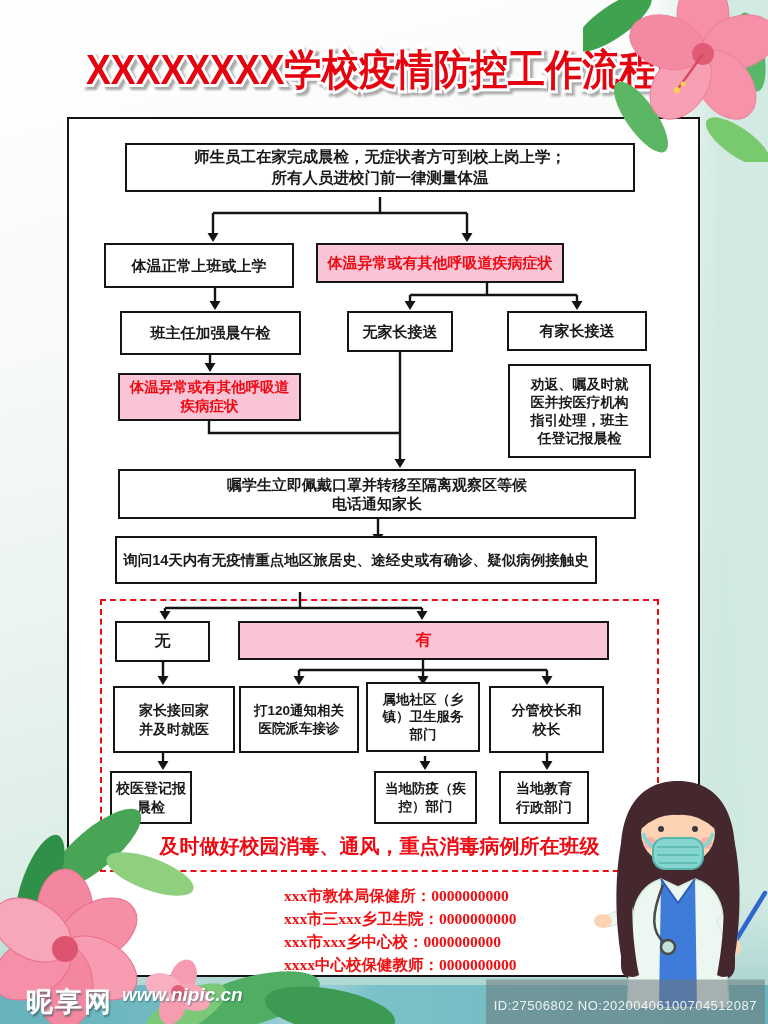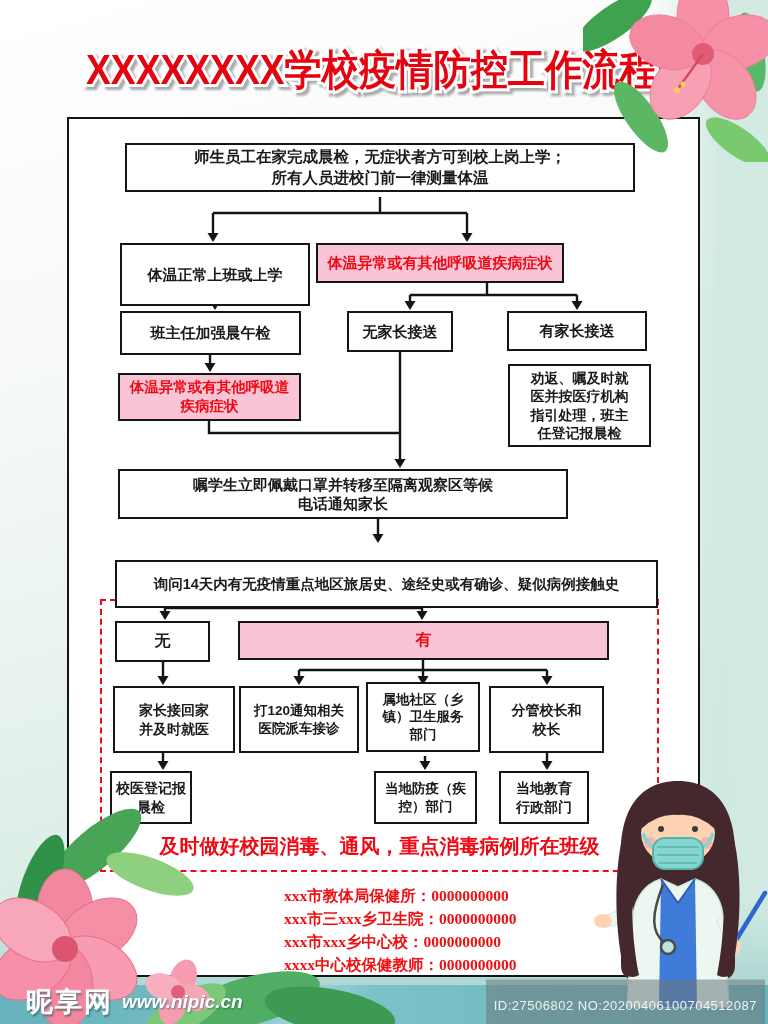--- a/index.html
+++ b/index.html
@@ -29,21 +29,21 @@
   .red-note{position:absolute;left:100px;top:833px;width:559px;z-index:2;
     color:#ee0a12;font-weight:bold;font-size:20px;text-align:center;}
   .contacts{position:absolute;left:284px;top:884px;z-index:2;color:#ee1013;
     font-weight:bold;font-size:15.5px;line-height:23px;text-align:left;font-family:Liberation Serif, serif;}
   .deco{position:absolute;pointer-events:none;}
   .footer-bar{position:absolute;left:0;right:0;bottom:0;height:39px;z-index:4;
     background:linear-gradient(90deg,#67b2bb,#7cc2c9 45%,#68b4bd);}
   .footer-streak{position:absolute;left:30%;top:0;width:18%;height:100%;
     background:linear-gradient(90deg,rgba(255,255,255,0),rgba(255,255,255,.28),rgba(255,255,255,0));
     transform:skewX(-28deg);}
-  .watermark{position:absolute;left:26px;bottom:4px;z-index:7;display:flex;align-items:center;color:#fff;}
+  .watermark{position:absolute;left:26px;bottom:4px;z-index:7;display:flex;align-items:flex-start;color:#fff;}
   .wm-cn{font-size:27px;font-weight:900;letter-spacing:2px;
     text-shadow:1px 2px 2px rgba(35,80,85,.65),0 0 2px rgba(255,255,255,.6);}
   .wm-url{font-size:19px;font-weight:bold;font-style:italic;margin-left:9px;
     text-shadow:1px 1px 2px rgba(35,80,85,.6);}
   .id-badge{position:absolute;right:3px;top:50%;transform:translateY(-50%);z-index:7;
     background:rgba(108,120,122,.55);color:#eef2f2;font-size:13px;padding:18px 8px;letter-spacing:.5px;}
 </style>
 </head>
 <body>
 
@@ -86,34 +86,34 @@
       <path d="M423,670 V678" marker-end="url(#ah)"></path>
       <path d="M547,670 V678" marker-end="url(#ah)"></path>
       <path d="M163,753 V763" marker-end="url(#ah)"></path>
       <path d="M425,756 V763" marker-end="url(#ah)"></path>
       <path d="M547,753 V763" marker-end="url(#ah)"></path>
     </g>
   </svg>
 
   <div class="node" style="left:125px;top:143px;width:510px;height:49px;font-size:15.5px">师生员工在家完成晨检，无症状者方可到校上岗上学；
 所有人员进校门前一律测量体温</div>
-  <div class="node" style="left:120px;top:243px;width:190px;height:63px">体温正常上班或上学</div>
+  <div class="node" style="left:104px;top:243px;width:190px;height:45px">体温正常上班或上学</div>
   <div class="node pink" style="left:316px;top:243px;width:248px;height:40px">体温异常或有其他呼吸道疾病症状</div>
   <div class="node" style="left:120px;top:311px;width:181px;height:44px">班主任加强晨午检</div>
   <div class="node" style="left:347px;top:311px;width:106px;height:41px">无家长接送</div>
   <div class="node" style="left:507px;top:311px;width:140px;height:40px">有家长接送</div>
   <div class="node pink" style="left:118px;top:373px;width:183px;height:48px;font-size:14.5px">体温异常或有其他呼吸道
 疾病症状</div>
-  <div class="node" style="left:508px;top:364px;width:143px;height:83px;font-size:14px">劝返、嘱及时就
+  <div class="node" style="left:508px;top:364px;width:143px;height:94px;font-size:14px">劝返、嘱及时就
 医并按医疗机构
 指引处理，班主
 任登记报晨检</div>
-  <div class="node" style="left:118px;top:469px;width:450px;height:50px">嘱学生立即佩戴口罩并转移至隔离观察区等候
+  <div class="node" style="left:118px;top:469px;width:518px;height:50px">嘱学生立即佩戴口罩并转移至隔离观察区等候
 电话通知家长</div>
-  <div class="node" style="left:115px;top:560px;width:543px;height:48px;font-size:14.5px">询问14天内有无疫情重点地区旅居史、途经史或有确诊、疑似病例接触史</div>
+  <div class="node" style="left:115px;top:536px;width:482px;height:48px;font-size:14.5px">询问14天内有无疫情重点地区旅居史、途经史或有确诊、疑似病例接触史</div>
   <div class="node" style="left:115px;top:621px;width:95px;height:41px;font-size:16px">无</div>
   <div class="node pink" style="left:238px;top:621px;width:371px;height:39px;font-size:16px">有</div>
   <div class="node" style="left:113px;top:686px;width:122px;height:67px;font-size:14px">家长接回家
 并及时就医</div>
   <div class="node" style="left:239px;top:686px;width:120px;height:67px;font-size:13.5px">打120通知相关
 医院派车接诊</div>
   <div class="node" style="left:366px;top:682px;width:114px;height:70px;font-size:13.5px">属地社区（乡
 镇）卫生服务
 部门</div>
   <div class="node" style="left:489px;top:686px;width:115px;height:67px;font-size:14px">分管校长和

